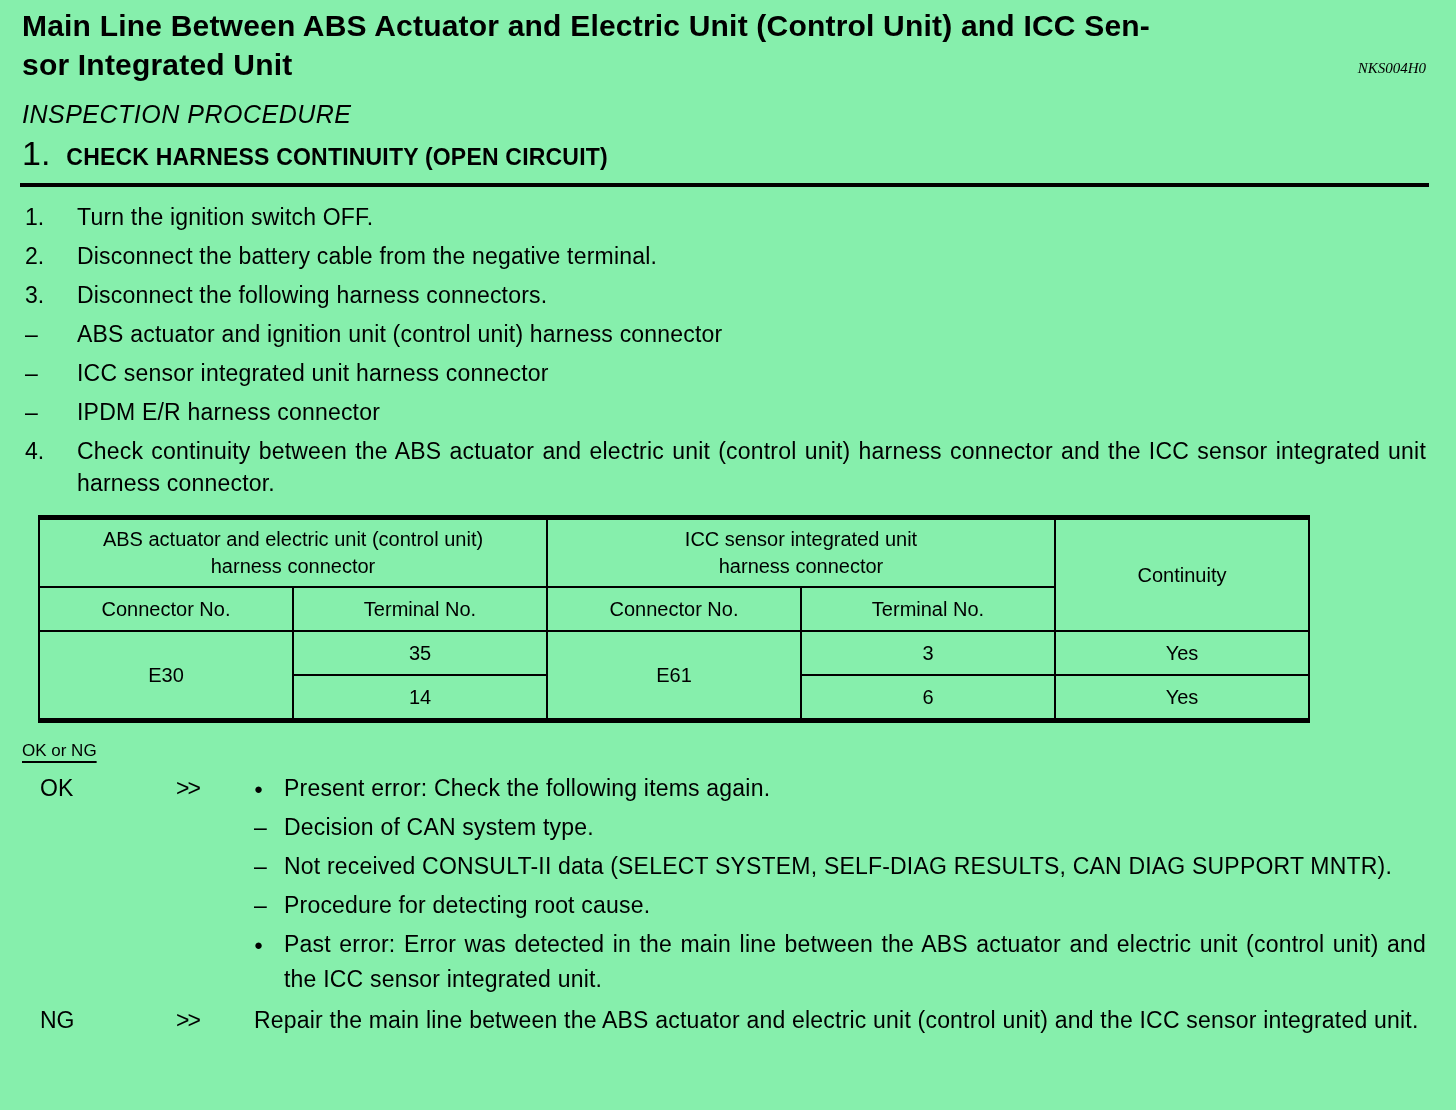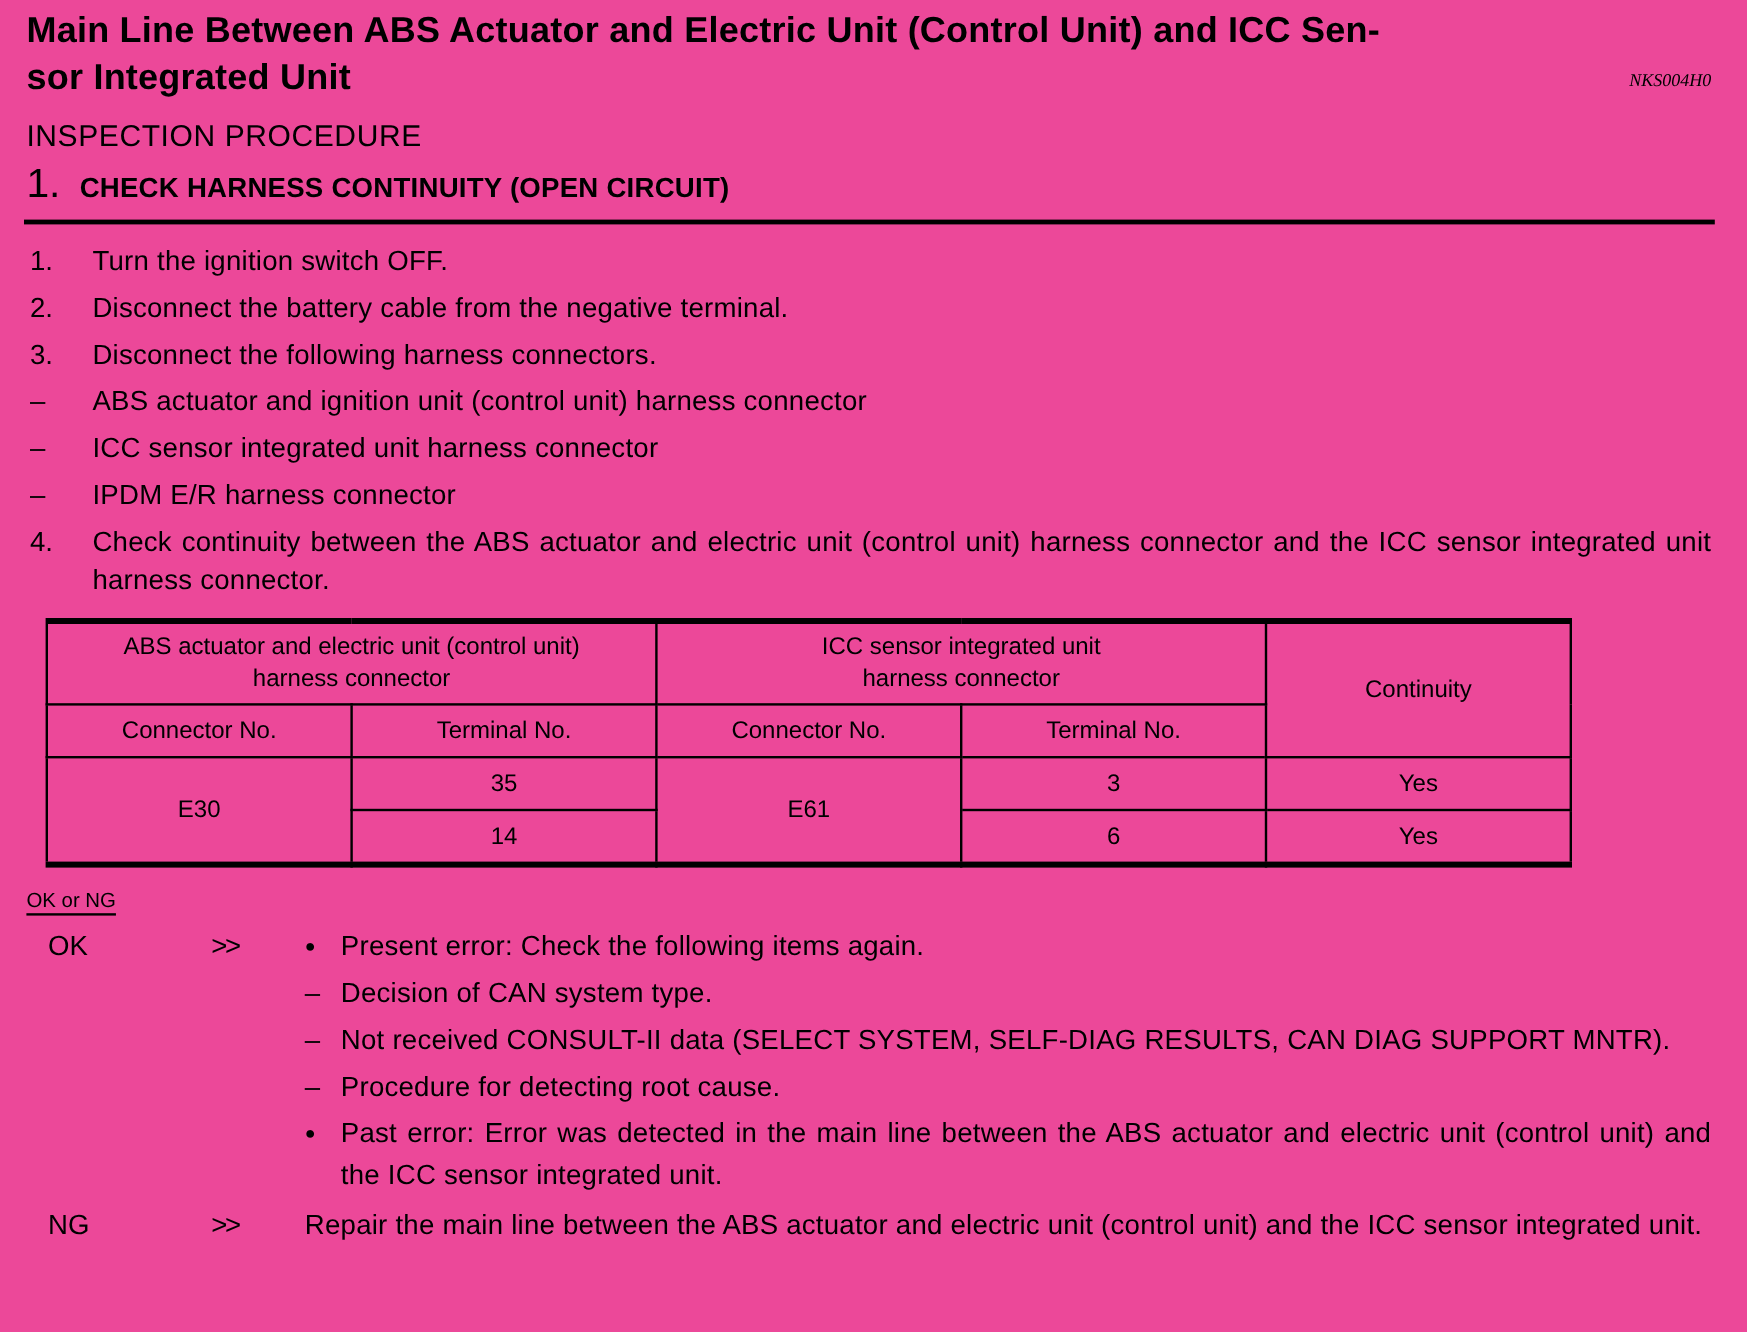--- a/index.html
+++ b/index.html
@@ -1,22 +1,22 @@
 <!DOCTYPE html>
 <html><head>
 <meta charset="utf-8">
 <style>
   html,body{margin:0;padding:0;background:#fff;}
   body{width:1456px;height:1110px;font-family:"Liberation Sans",sans-serif;color:#000;}
-  .page{position:relative;width:1456px;height:1110px;box-sizing:border-box;padding:6px 30px 0 22px;overflow:hidden;background:#ec4899;}
+  .page{position:relative;width:1456px;height:1110px;box-sizing:border-box;padding:6px 30px 0 22px;overflow:hidden;background:#86efac;}
 
   .title{font-size:30px;line-height:39px;font-weight:bold;letter-spacing:0.2px;}
   .doc-code{position:absolute;top:60px;right:30px;font-family:"Liberation Serif",serif;font-style:italic;font-size:15px;}
 
-  .section-heading{margin-top:16px;font-size:25px;letter-spacing:0.5px;}
+  .section-heading{margin-top:16px;font-size:25px;letter-spacing:0.5px;font-style:italic;}
   .step-heading-row{display:flex;align-items:baseline;gap:16px;margin-top:4px;}
   .step-number{font-size:34px;line-height:40px;}
   .step-heading{font-weight:bold;font-size:23px;letter-spacing:0.2px;}
   .rule{height:4px;background:#000;margin:10px -3px 0 -2px;}
 
   .steps{margin-top:14px;font-size:23px;}
   .step{display:flex;margin-bottom:7px;line-height:32px;}
   .step-marker{flex:0 0 55px;padding-left:3px;box-sizing:border-box;}
   .step-text{flex:1;text-align:justify;letter-spacing:0.2px;}
 

